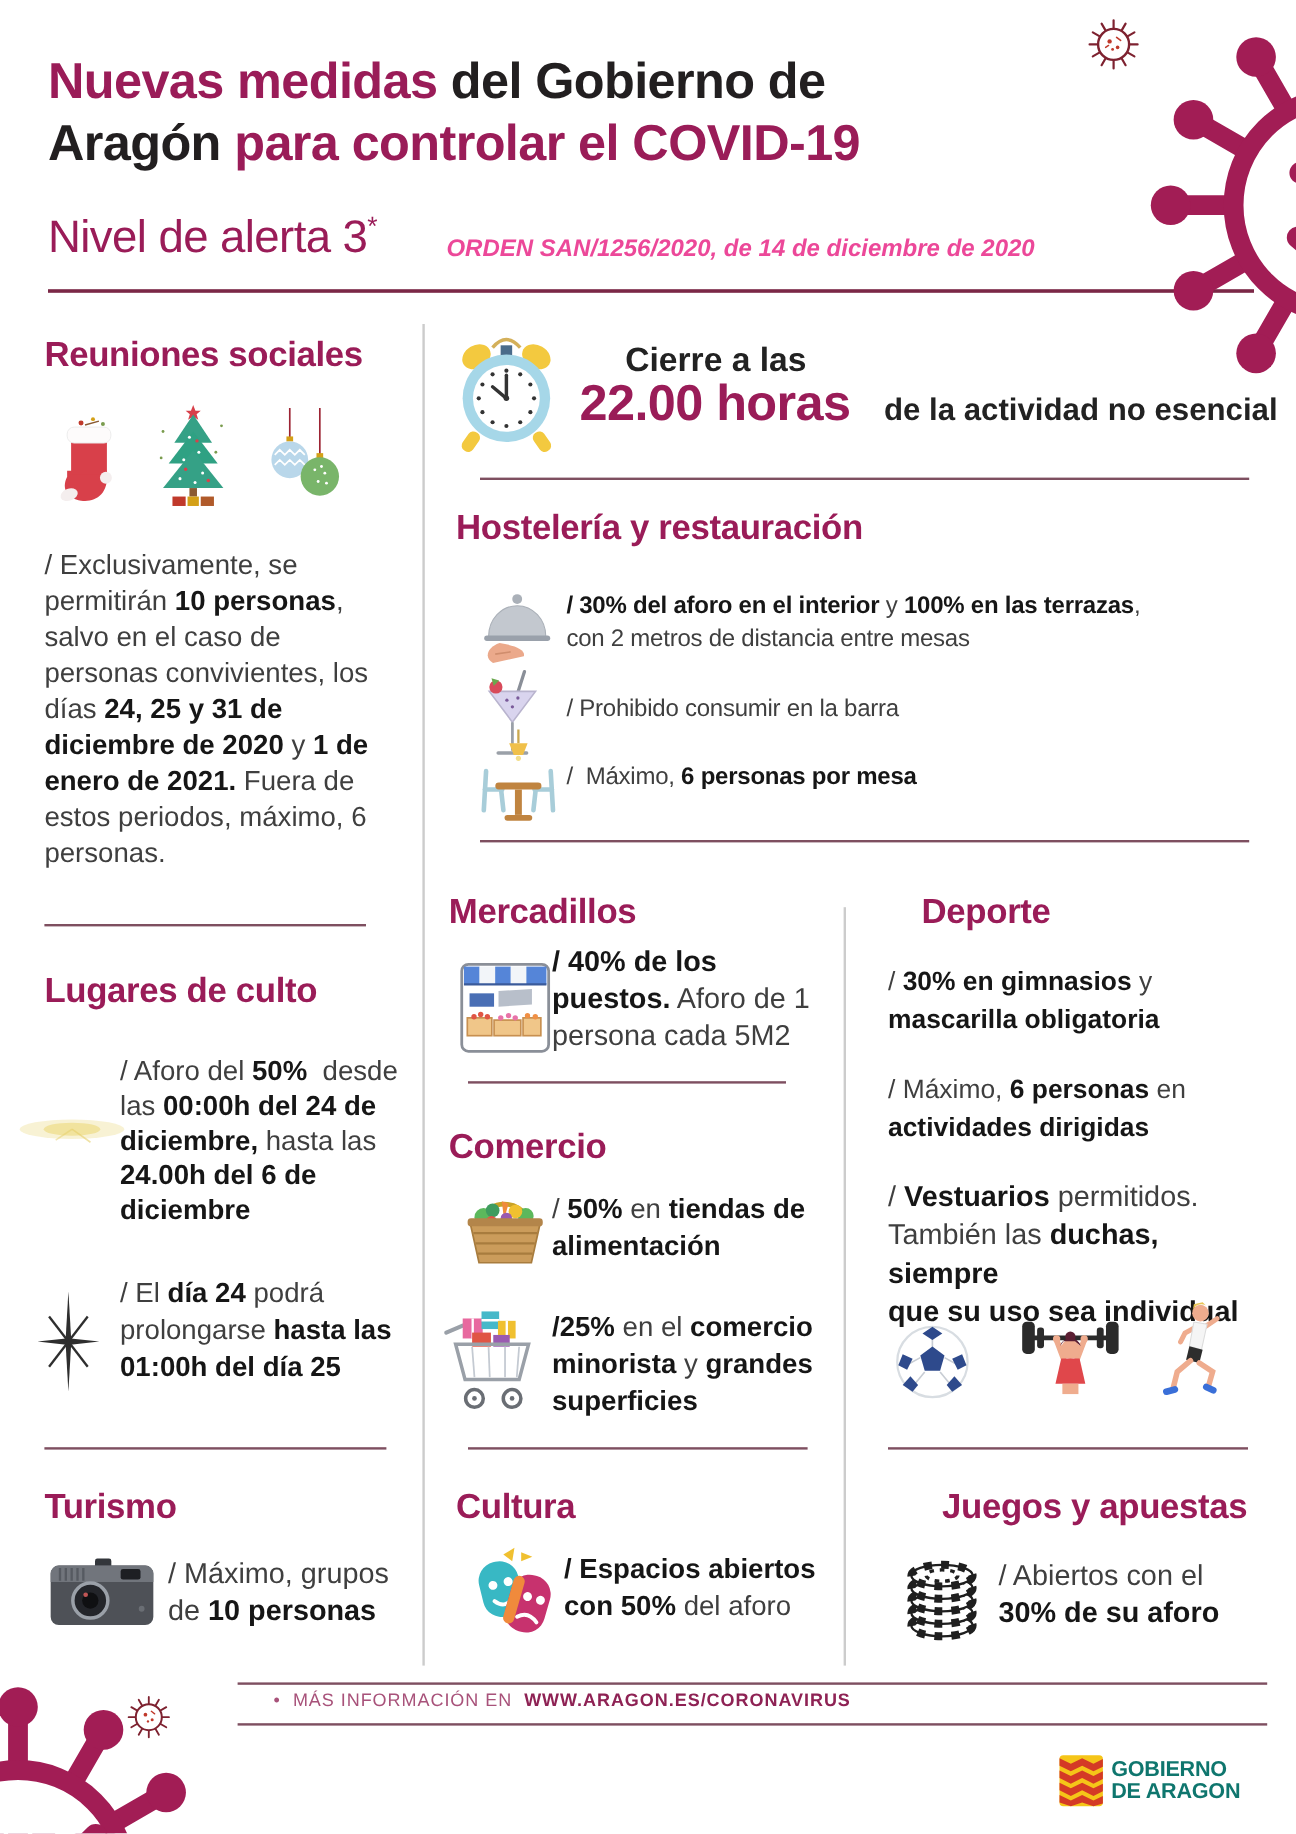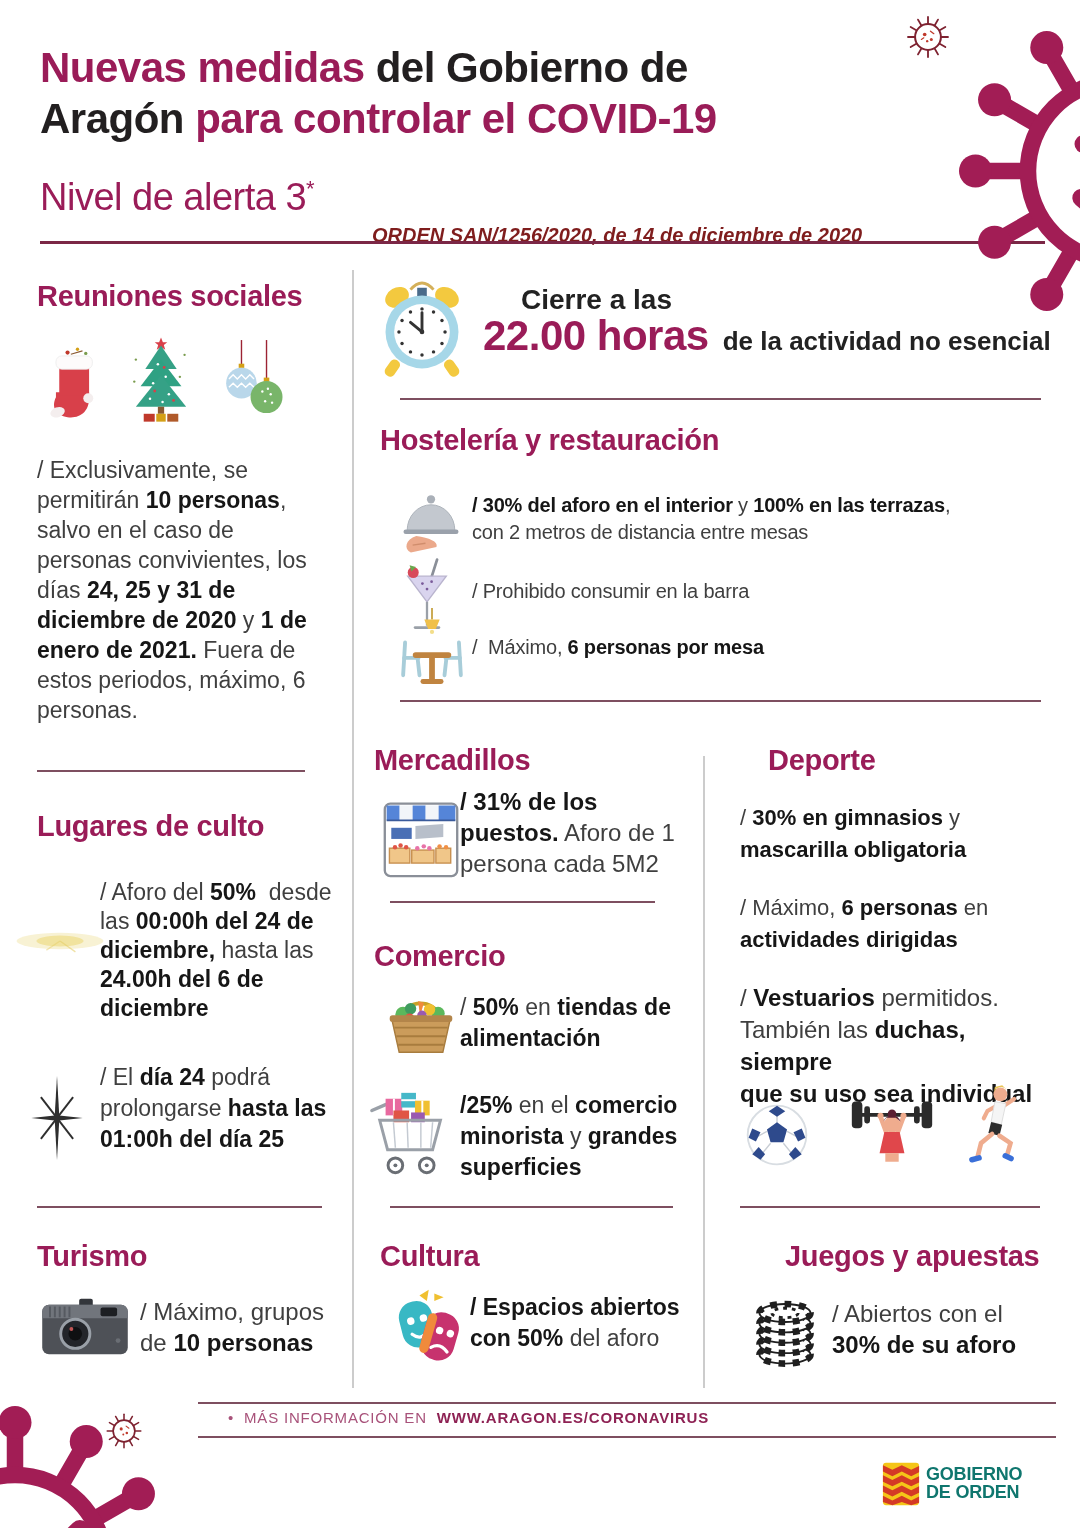--- a/index.html
+++ b/index.html
@@ -11,23 +11,23 @@
   .accent{color:#9a1c58;}
   .rich{white-space:pre-wrap;color:#3f3f3f;}
   .rich .b{font-weight:700;color:#161616;}
   .rule{position:absolute;background:#7e4f60;height:2px;}
   .hrule{position:absolute;background:#7b2746;height:3px;}
   .vline{position:absolute;background:#cccccc;width:2px;}
   .icon{position:absolute;}
   .icon svg{width:100%;height:100%;display:block;}
   .nivel{font-size:38px;font-weight:400;color:#9a1c58;letter-spacing:-0.5px;}
   .nivel sup{font-size:22px;}
-  .orden{font-size:20px;font-style:italic;font-weight:700;color:#7f1d1d;margin-top:28px;}
+  .orden{font-size:20px;font-style:italic;font-weight:700;color:#ec4899;}
   .clock-t1{font-size:28px;font-weight:700;color:#222222;}
-  .clock-line2{display:flex;align-items:baseline;gap:14px;}
+  .clock-line2{display:flex;align-items:baseline;gap:28px;}
   .clock-time{font-size:42px;font-weight:700;color:#9a1c58;letter-spacing:-0.5px;}
   .clock-rest{font-size:26px;font-weight:700;color:#222222;}
   .footer-info{display:flex;align-items:baseline;gap:10px;font-size:15px;letter-spacing:0.8px;}
   .footer-pre{color:#a8527a;}
   .footer-url{color:#8e2254;font-weight:700;}
   .logo-text{font-size:18px;line-height:18px;font-weight:800;color:#0f766e;letter-spacing:-0.2px;}
 </style>
 </head>
 <body>
 
@@ -344,21 +344,21 @@
           <circle cx="38" cy="56" r="2.4"></circle>
           <circle cx="45" cy="54" r="2.4"></circle>
           <circle cx="51" cy="56" r="2.4"></circle>
         </g>
       <g fill="#f09045">
           <circle cx="62" cy="54" r="2.4"></circle>
           <circle cx="69" cy="55" r="2.4"></circle>
         </g>
     </svg>
   </div>
-  <div class="abs rich" style="left:460px;top:786px;width:250px;font-size:24px;line-height:31px;"><span class="b">/ 31% de los
+  <div class="abs rich" style="left:460px;top:786px;width:250px;font-size:24px;line-height:31px;"><span class="b">/ 40% de los
 puestos.</span><span> Aforo de 1
 persona cada 5M2</span></div>
 
   <div class="rule" style="left:390px;top:901px;width:265px;"></div>
 
   <div class="abs h2" style="left:374px;top:940px;">Comercio</div>
 
   <div class="icon" style="left:384px;top:984px;width:74px;height:74px;">
     <svg viewBox="0 0 78 78">
       <path d="M20,34 C22,16 54,16 58,34" fill="none" stroke="#c9a227" stroke-width="4"></path>
@@ -626,16 +626,16 @@
       <g fill="#d43a26">
         <path d="M1,4 L13,10 L25,4 L37,10 L47,5 V13 L37,18 L25,12 L13,18 L1,12 Z"></path>
         <path d="M1,17 L13,23 L25,17 L37,23 L47,18 V26 L37,31 L25,25 L13,31 L1,25 Z"></path>
         <path d="M1,30 L13,36 L25,30 L37,36 L47,31 V39 L37,44 L25,38 L13,44 L1,38 Z"></path>
         <path d="M1,43 L13,49 L25,43 L37,49 L47,44 V52 L37,55 L25,51 L13,55 L1,51 Z"></path>
       </g>
     </svg>
   </div>
   <div class="abs logo-text" style="left:926px;top:1465px;">
     <div>GOBIERNO</div>
-    <div>DE ORDEN</div>
+    <div>DE ARAGON</div>
   </div>
 
 </div>
 
 </body></html>

